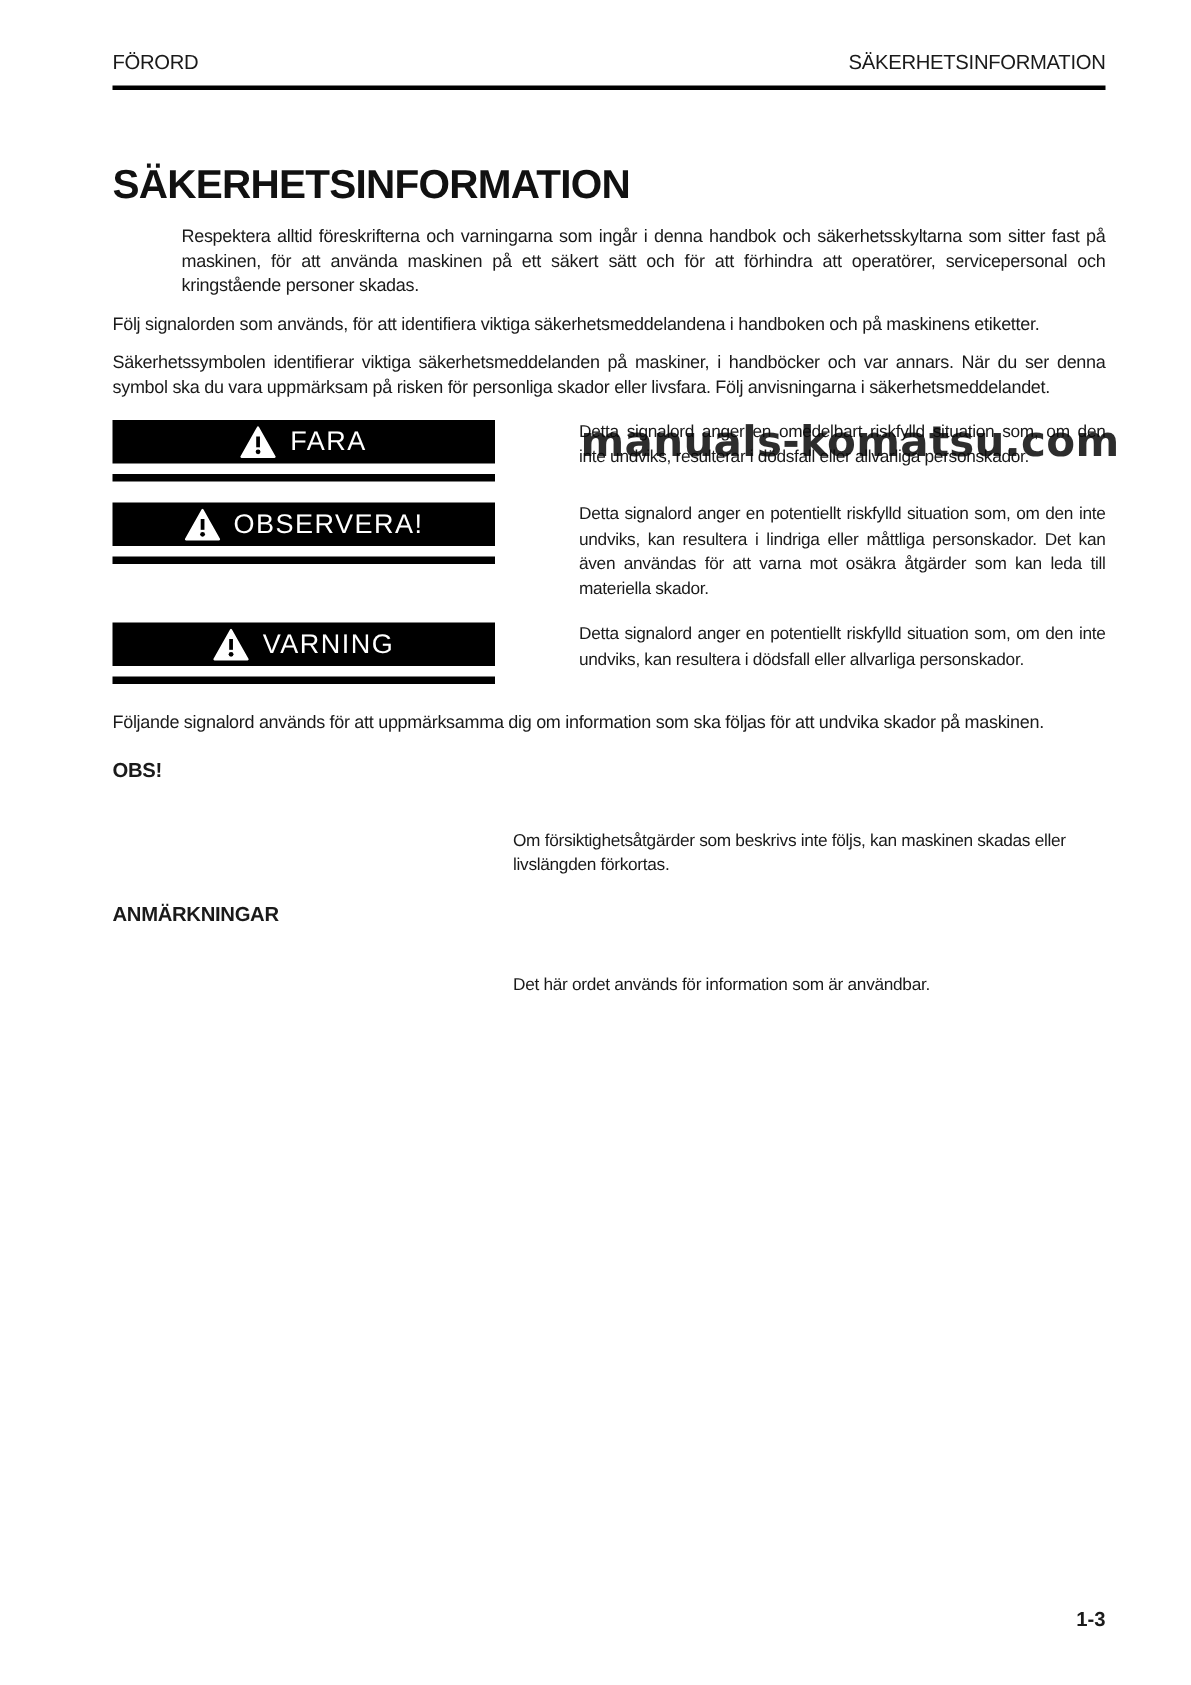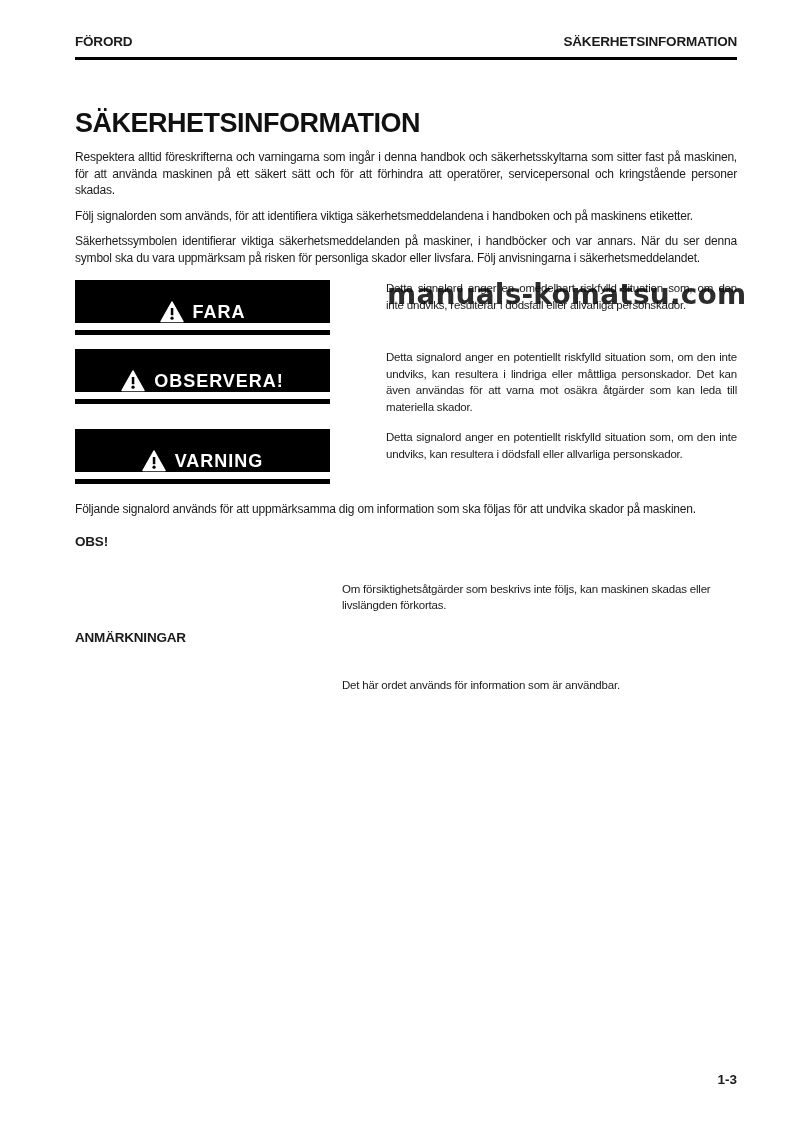--- a/index.html
+++ b/index.html
@@ -12,52 +12,52 @@
     font-family: "Liberation Sans", sans-serif;
     color: #1a1a1a;
     box-sizing: border-box;
     padding: 34px 57px 0 75px;
     overflow: hidden;
   }
   .header {
     display: flex;
     justify-content: space-between;
     align-items: baseline;
-    font-weight: bold;
+    font-weight: normal;
     font-size: 13.5px;
     letter-spacing: -0.2px;
     padding-bottom: 8px;
     border-bottom: 3px solid #000;
   }
   .title {
     margin: 48px 0 0 0;
     font-size: 27px;
     font-weight: bold;
     letter-spacing: -0.5px;
     color: #111;
   }
   .para {
     margin: 9px 0 0 0;
     font-size: 12px;
     line-height: 16.5px;
     letter-spacing: -0.2px;
     text-align: justify;
   }
-  .para.first { margin-top: 10px; }
+  .para.first { margin-top: 10px; margin-left: 46px; }
   .signal-row { display: flex; margin-top: 14px; }
   .signal-left { flex: 0 0 255px; margin-right: 12px; }
   .signal-box {
     background: #000;
     color: #fff;
-    height: 43px;
+    height: 29px;
     display: flex;
-    align-items: flex-end;
+    align-items: center;
     justify-content: center;
     gap: 9px;
-    font-weight: bold;
+    font-weight: normal;
     font-size: 18px;
     letter-spacing: 1px;
   }
   .tri { display: inline-flex; width: 24px; height: 22px; }
   .tri svg { width: 24px; height: 22px; }
   .signal-bar { height: 5px; background: #000; margin-top: 7px; }
   .signal-desc {
     flex: 1;
     font-size: 11.5px;
     line-height: 16.5px;

